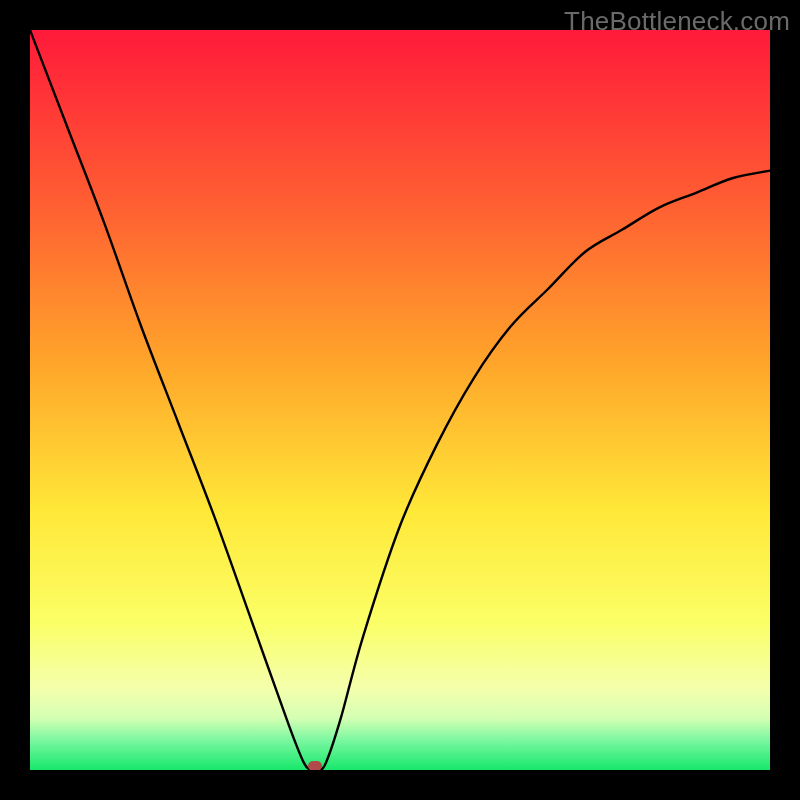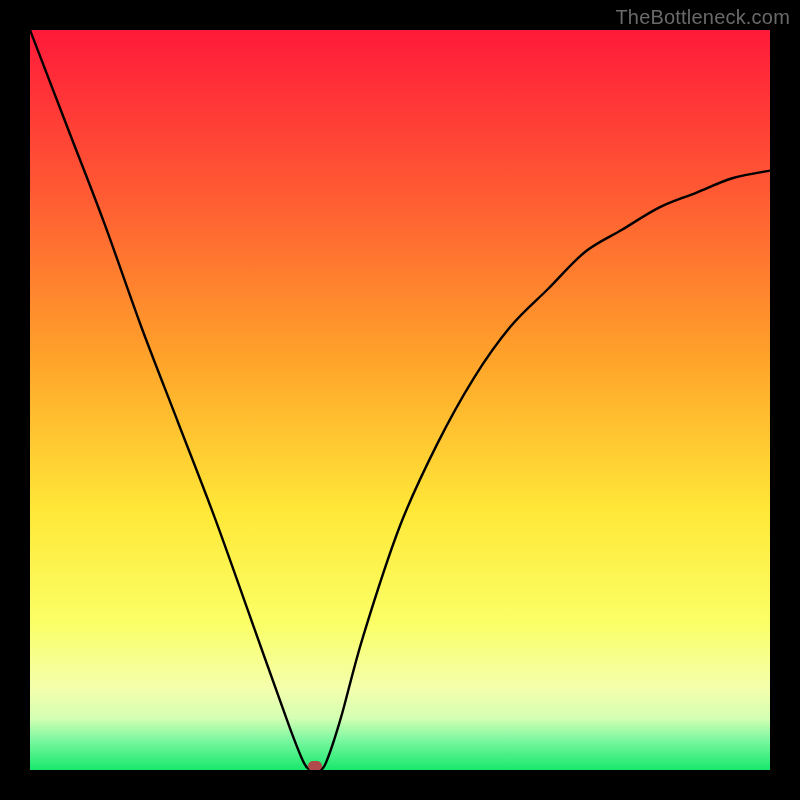--- a/index.html
+++ b/index.html
@@ -41,21 +41,21 @@
     height: 10px;
     background: #b14a4a;
     border-radius: 5px;
     transform: translate(-50%, -50%);
   }
   .watermark {
     position: absolute;
     top: 6px;
     right: 10px;
     color: #6a6a6a;
-    font-size: 20px;
+    font-size: 26px;
     letter-spacing: 0.2px;
   }
 </style>
 </head>
 <body>
 <div class="frame">
 
   <div class="watermark">TheBottleneck.com</div>
 
   <div class="plot-area">

